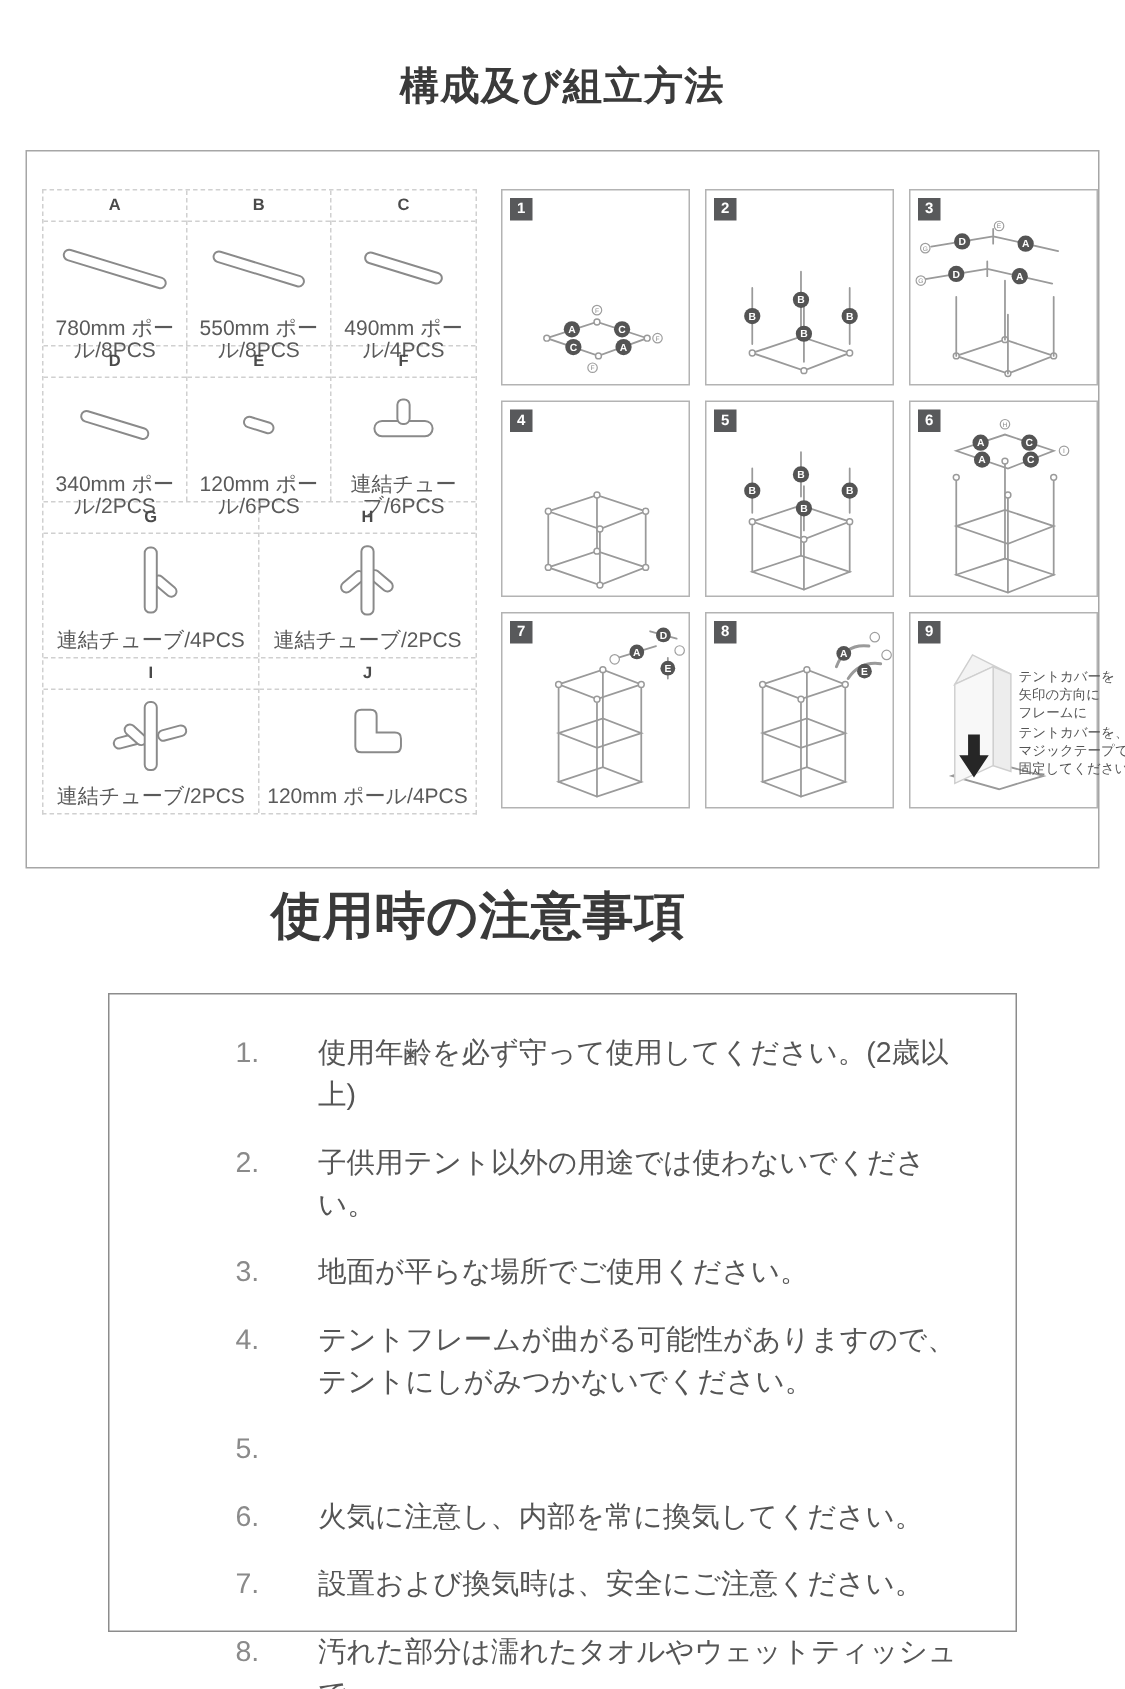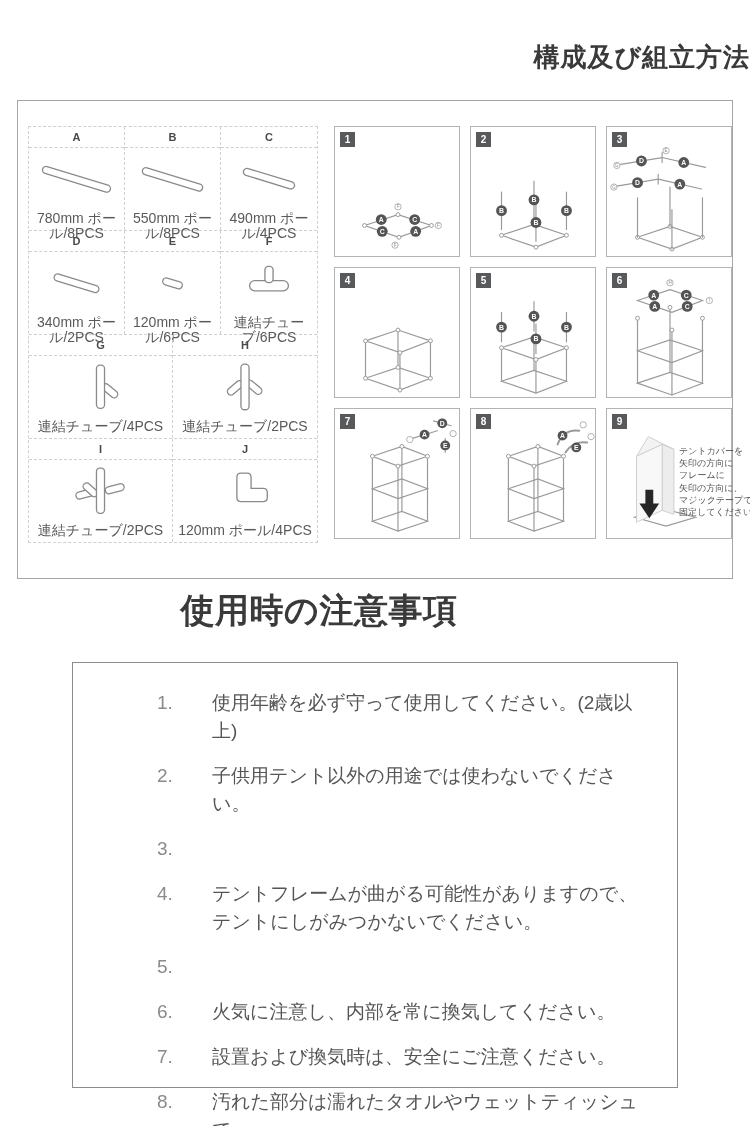--- a/index.html
+++ b/index.html
@@ -1,21 +1,21 @@
 <!DOCTYPE html>
 <html><head>
 <meta charset="utf-8">
 <style>
   html,body{margin:0;padding:0;}
   body{
     width:750px;height:1126px;position:relative;background:#ffffff;
     font-family:"Liberation Sans","DejaVu Sans",sans-serif;
   }
   .main-title{
-    position:absolute;top:40px;left:0;width:750px;text-align:right;
+    position:absolute;top:40px;left:0;width:750px;text-align:center;
     font-size:26px;font-weight:700;color:#3a3a3a;letter-spacing:1px;
   }
   .assembly-box{
     position:absolute;left:17px;top:100px;width:714px;height:477px;
     border:1px solid #a6a6a6;background:#fff;
   }
   
   .parts-table{
     position:absolute;left:10px;top:25px;width:288px;
     border:1px dashed #d0d0d0;background:#fff;
@@ -398,21 +398,21 @@
         <polygon class="wire" points="28,110 56,101 90,110 60,119"></polygon>
         <polygon class="facet" points="30,48 42,28 68,41 56,36"></polygon>
         <polygon class="faces" points="56,36 68,41 68,107 56,103"></polygon>
         <polygon class="facef" points="30,48 56,36 56,103 30,115"></polygon>
         <polygon class="arrow" points="39,82 47,82 47,96 53,96 43,111 33,96 39,96"></polygon>
       </svg>
       <div class="step9-note">
         <span>テントカバーを</span>
         <span>矢印の方向に</span>
         <span>フレームに</span>
-        <span>矢印の方向に、</span>
+        <span>テントカバーを、</span>
         <span>マジックテープで</span>
         <span>固定してください。</span>
       </div>
     </div>
 
   </div>
 </div>
 
 <div class="caution-title">使用時の注意事項</div>
 
@@ -420,20 +420,21 @@
   <div class="c-item">
     <span class="c-num">1.</span>
     <span class="c-text">使用年齢を必ず守って使用してください。(2歳以上)</span>
   </div>
   <div class="c-item">
     <span class="c-num">2.</span>
     <span class="c-text">子供用テント以外の用途では使わないでください。</span>
   </div>
   <div class="c-item">
     <span class="c-num">3.</span>
+    <span class="c-text">地面が平らな場所でご使用ください。</span>
   </div>
   <div class="c-item">
     <span class="c-num">4.</span>
     <span class="c-text">テントフレームが曲がる可能性がありますので、
 テントにしがみつかないでください。</span>
   </div>
   <div class="c-item">
     <span class="c-num">5.</span>
   </div>
   <div class="c-item">

